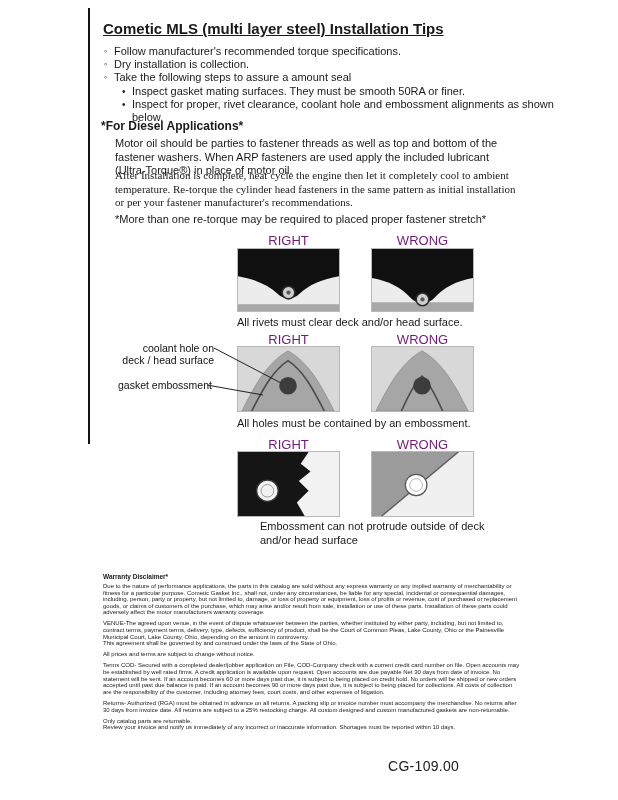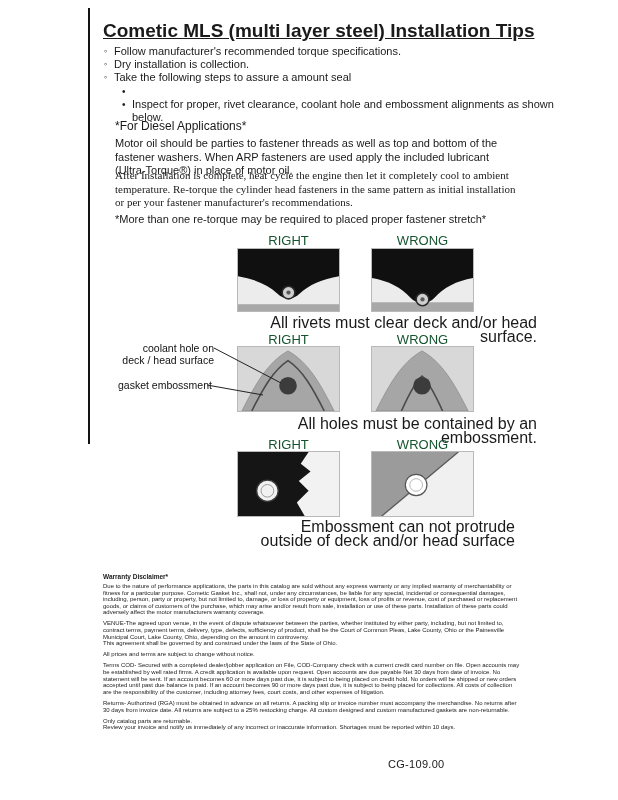--- a/index.html
+++ b/index.html
@@ -8,49 +8,49 @@
     background:#ffffff;
     font-family:"Liberation Sans", sans-serif;
     color:#1a1a1a;
     position:relative;
     overflow:hidden;
   }
   .abs { position:absolute; }
 
   .spine { left:88px; top:8px; width:2px; height:436px; background:#131313; }
 
-  .title { left:103px; top:20px; font-size:19px; font-weight:bold; text-decoration:underline; white-space:nowrap; }
+  .title { left:103px; top:20px; font-size:15px; font-weight:bold; text-decoration:underline; white-space:nowrap; }
 
   .bullets { left:104px; top:45px; font-size:11px; line-height:13.2px; width:480px; }
   .bullet { display:flex; }
   .bullet .mk { flex:0 0 10px; width:10px; font-size:9px; line-height:13.2px; }
   .bullet.l2 { margin-left:18px; }
   .bullet.l2 .mk { font-size:10px; }
 
-  .diesel-heading { left:115px; top:119px; font-size:12px; font-weight:normal; }
+  .diesel-heading { left:101px; top:119px; font-size:12px; font-weight:bold; }
   .para { font-size:11px; line-height:13.5px; width:404px; }
   .para1 { left:115px; top:137px; }
   .para2 { left:115px; top:169px;font-family:Liberation Serif, serif; }
   .note { left:115px; top:213px; font-size:11px; }
 
   .diagrams { left:0; top:233px; width:618px; height:322px; }
-  .dg-label { width:103px; text-align:center; font-size:13px; color:#14532d; }
+  .dg-label { width:103px; text-align:center; font-size:13px; color:#701a75; }
   .dg-img { width:103px; border:1px solid #b9b9b9; background:#eee; overflow:hidden; }
   .dg-img svg { display:block; width:100%; height:100%; }
   .h64 { height:64px; }
   .h66 { height:66px; }
-  .caption { font-size:16px; line-height:13.5px;text-align:right; }
+  .caption { font-size:11px; line-height:13.5px; }
   .ann { font-size:10.5px; line-height:12px; color:#111; }
   .leader { left:0; top:0; width:618px; height:322px; pointer-events:none; }
 
   .disclaimer { left:103px; top:573px; width:419px; }
   .disc-h { font-size:6.5px; font-weight:bold; margin-bottom:3px; }
   .disc-p { font-size:6px; line-height:6.6px; margin:0 0 4.5px 0; white-space:pre-line; color:#222; }
 
-  .footer { left:388px; top:758px; font-size:11px; letter-spacing:0.3px; }
+  .footer { left:388px; top:758px; font-size:14px; letter-spacing:0.3px; }
 </style>
 </head>
 <body>
 
 <div class="abs spine"></div>
 
 <h1 class="abs title">Cometic MLS (multi layer steel) Installation Tips</h1>
 
 <div class="abs bullets">
   <div class="bullet l1">
@@ -60,20 +60,21 @@
   <div class="bullet l1">
     <span class="mk">◦</span>
     <span>Dry installation is collection.</span>
   </div>
   <div class="bullet l1">
     <span class="mk">◦</span>
     <span>Take the following steps to assure a amount seal</span>
   </div>
   <div class="bullet l2">
     <span class="mk">•</span>
+    <span>Inspect gasket mating surfaces.  They must be smooth 50RA or finer.</span>
   </div>
   <div class="bullet l2">
     <span class="mk">•</span>
     <span>Inspect for proper, rivet clearance, coolant hole and embossment alignments as shown below.</span>
   </div>
 </div>
 
 <div class="abs diesel-heading">*For Diesel Applications*</div>
 <p class="abs para para1">Motor oil should be parties to fastener threads as well as top and bottom of the fastener washers. When ARP fasteners are used apply the included lubricant (Ultra-Torque®) in place of motor oil.</p>
 <p class="abs para para2">After Installation is complete, heat cycle the engine then let it completely cool to ambient temperature. Re-torque the cylinder head fasteners in the same pattern as initial installation or per your fastener manufacturer's recommendations.</p>

